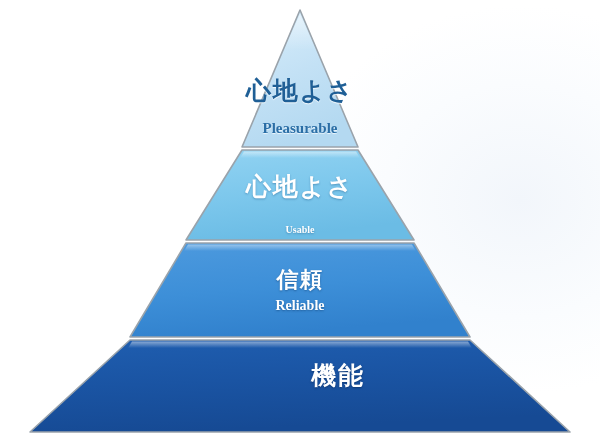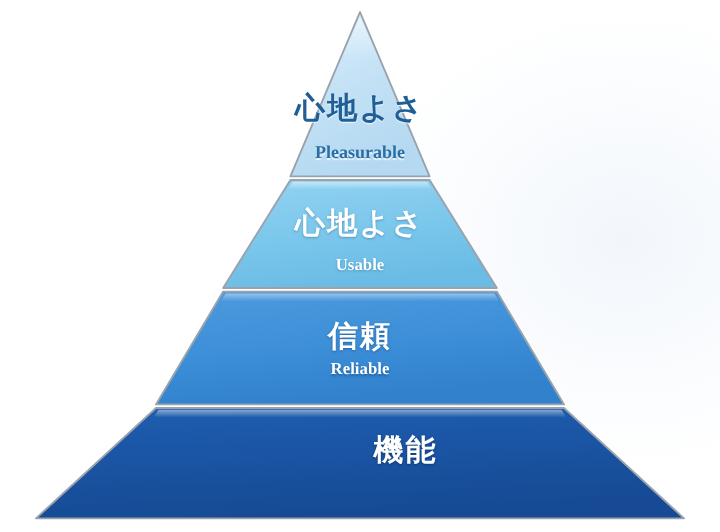--- a/index.html
+++ b/index.html
@@ -60,29 +60,29 @@
     text-shadow: 0 1px 1px rgba(255,255,255,0.8);
   }
   
   .t2 { top: 174px; }
   .t2 .tier-jp {
     font-size: 25px;
     color: #ffffff;
     text-shadow: 0 1px 2px rgba(30,90,140,0.45);
   }
   .t2 .tier-en {
-    font-size: 14px;
+    font-size: 10px;
     color: #ffffff;
-    margin-top: 14px;
+    margin-top: 24px;
     text-shadow: 0 1px 2px rgba(30,90,140,0.45);
   }
   
   .t3 { top: 268px; }
   .t3 .tier-jp {
-    font-size: 25px;
+    font-size: 22px;
     color: #ffffff;
     text-shadow: 0 1px 2px rgba(15,60,110,0.5);
   }
   .t3 .tier-en {
     font-size: 14px;
     color: #ffffff;
     margin-top: 7px;
     text-shadow: 0 1px 2px rgba(15,60,110,0.5);
   }
   

